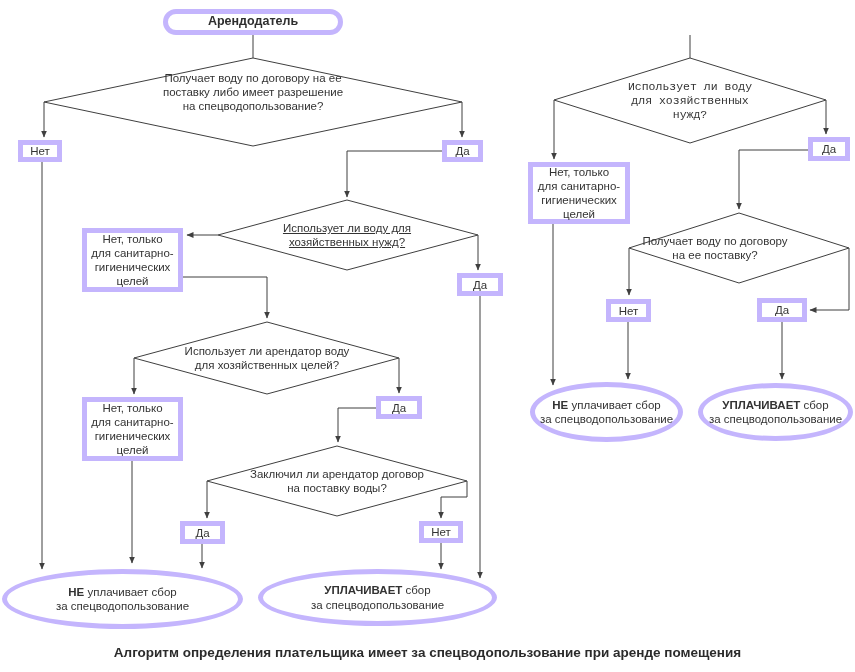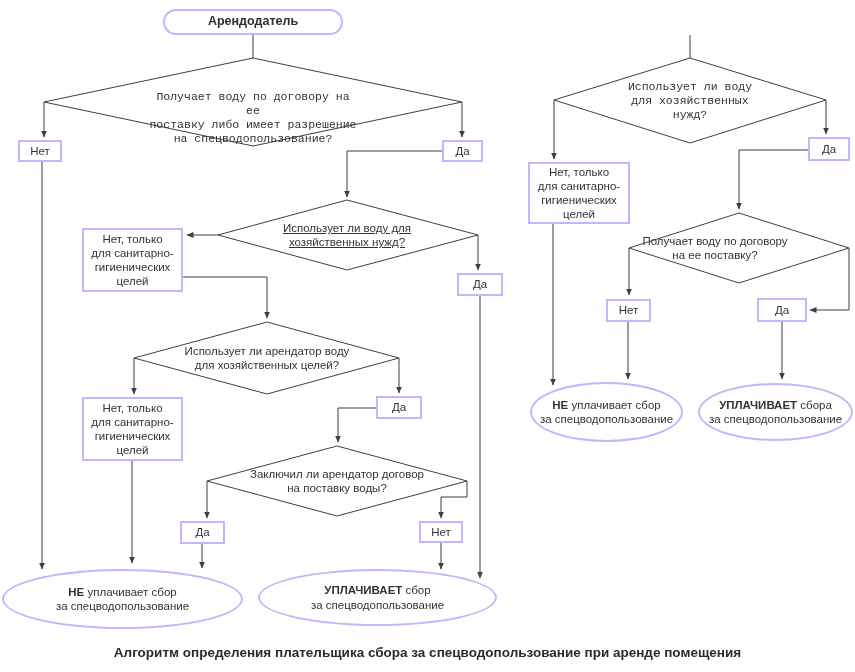--- a/index.html
+++ b/index.html
@@ -1,21 +1,21 @@
 <!DOCTYPE html>
 <html><head>
 <meta charset="utf-8">
 <style>
   html,body{margin:0;padding:0;background:#fff;}
   .canvas{position:relative;width:855px;height:672px;background:#fff;
           font-family:"Liberation Sans","DejaVu Sans",sans-serif;color:#333;overflow:hidden;}
   .canvas svg{position:absolute;left:0;top:0;}
   .ln{stroke:#3f3f3f;stroke-width:1;fill:none;}
   .dm{stroke:#3f3f3f;stroke-width:1;fill:#ffffff;}
-  .node{position:absolute;box-sizing:border-box;background:#fff;border:2px solid #c4b5fd;
+  .node{position:absolute;box-sizing:border-box;background:#fff;border:5px solid #c4b5fd;
         display:flex;align-items:center;justify-content:center;text-align:center;
         font-size:11.5px;line-height:1.22;white-space:pre-line;}
   .pill{border-radius:13px;font-weight:bold;font-size:12.5px;color:#2e2e2e;}
   .ellipse{border-radius:50%;}
   .dlabel{position:absolute;display:flex;align-items:center;justify-content:center;
           text-align:center;font-size:11.5px;line-height:1.22;white-space:pre-line;}
   .elabel b{font-weight:bold;}
   .caption{position:absolute;left:0;right:0;top:645px;text-align:center;
            font-weight:bold;font-size:13.5px;color:#2b2b2b;}
 </style>
@@ -62,21 +62,21 @@
     <polygon class="dm" points="253,58 462,102 253,146 44,102"></polygon>
     <polygon class="dm" points="347,200 478,235 347,270 218,235"></polygon>
     <polygon class="dm" points="267,322 399,358 267,394 134,358"></polygon>
     <polygon class="dm" points="337,446 467,481 337,516 207,481"></polygon>
     <polygon class="dm" points="690,58 826,100 690,143 554,100"></polygon>
     <polygon class="dm" points="739,213 849,248 739,283 629,248"></polygon>
   </svg>
 
   <div class="node pill" style="left:163px;top:9px;width:180px;height:26px;">Арендодатель</div>
 
-  <div class="dlabel" style="left:148px;top:90px;width:210px;height:56px;font-family:Liberation Mono, monospace;">Получает воду по договору на ее
+  <div class="dlabel" style="left:148px;top:64px;width:210px;height:56px;">Получает воду по договору на ее
 поставку либо имеет разрешение
 на спецводопользование?</div>
 
   <div class="node" style="left:18px;top:140px;width:44px;height:22px;">Нет</div>
   <div class="node" style="left:442px;top:140px;width:41px;height:22px;">Да</div>
 
   <div class="dlabel" style="left:252px;top:213px;width:190px;height:44px;text-decoration:underline;">Использует ли воду для
 хозяйственных нужд?</div>
 
   <div class="node" style="left:82px;top:228px;width:101px;height:64px;">Нет, только
@@ -124,18 +124,18 @@
 на ее поставку?</div>
 
   <div class="node" style="left:606px;top:299px;width:45px;height:23px;">Нет</div>
   <div class="node" style="left:757px;top:298px;width:50px;height:24px;">Да</div>
 
   <div class="node ellipse" style="left:530px;top:382px;width:153px;height:60px;">
     <div class="elabel"><b>НЕ</b> <span>уплачивает сбор
 за спецводопользование</span></div>
   </div>
   <div class="node ellipse" style="left:698px;top:383px;width:155px;height:58px;">
-    <div class="elabel"><b>УПЛАЧИВАЕТ</b> <span>сбора
+    <div class="elabel"><b>УПЛАЧИВАЕТ</b> <span>сбор
 за спецводопользование</span></div>
   </div>
 
-  <div class="caption">Алгоритм определения плательщика сбора за спецводопользование при аренде помещения</div>
+  <div class="caption">Алгоритм определения плательщика имеет за спецводопользование при аренде помещения</div>
 </div>
 
 </body></html>

